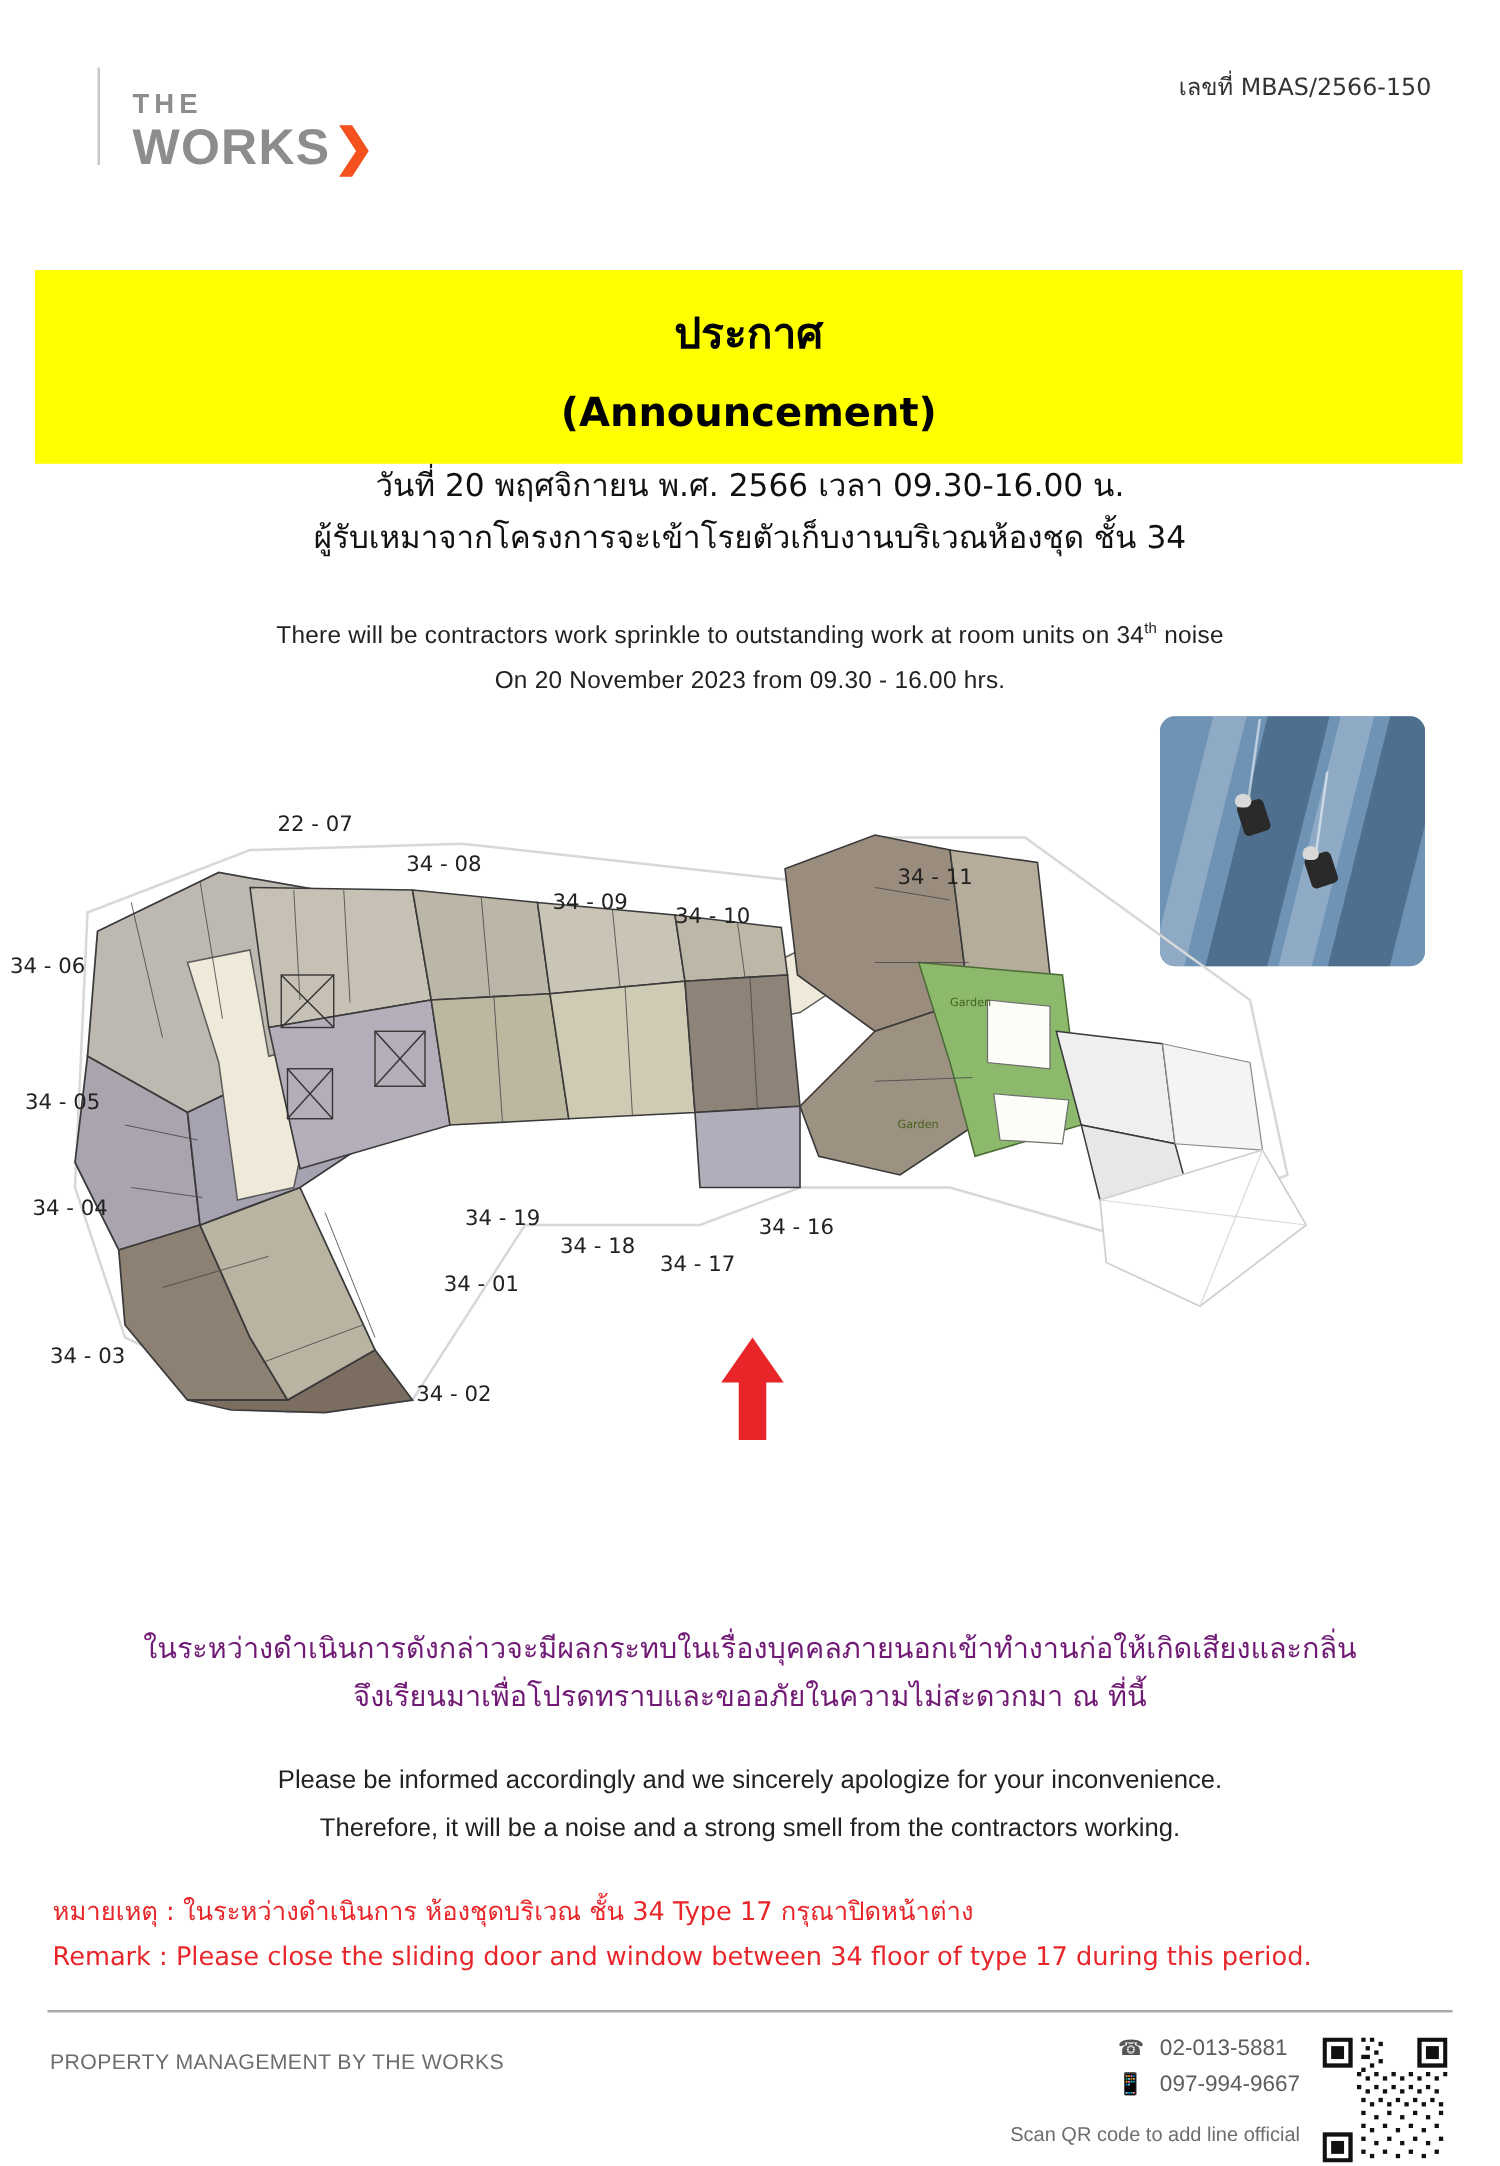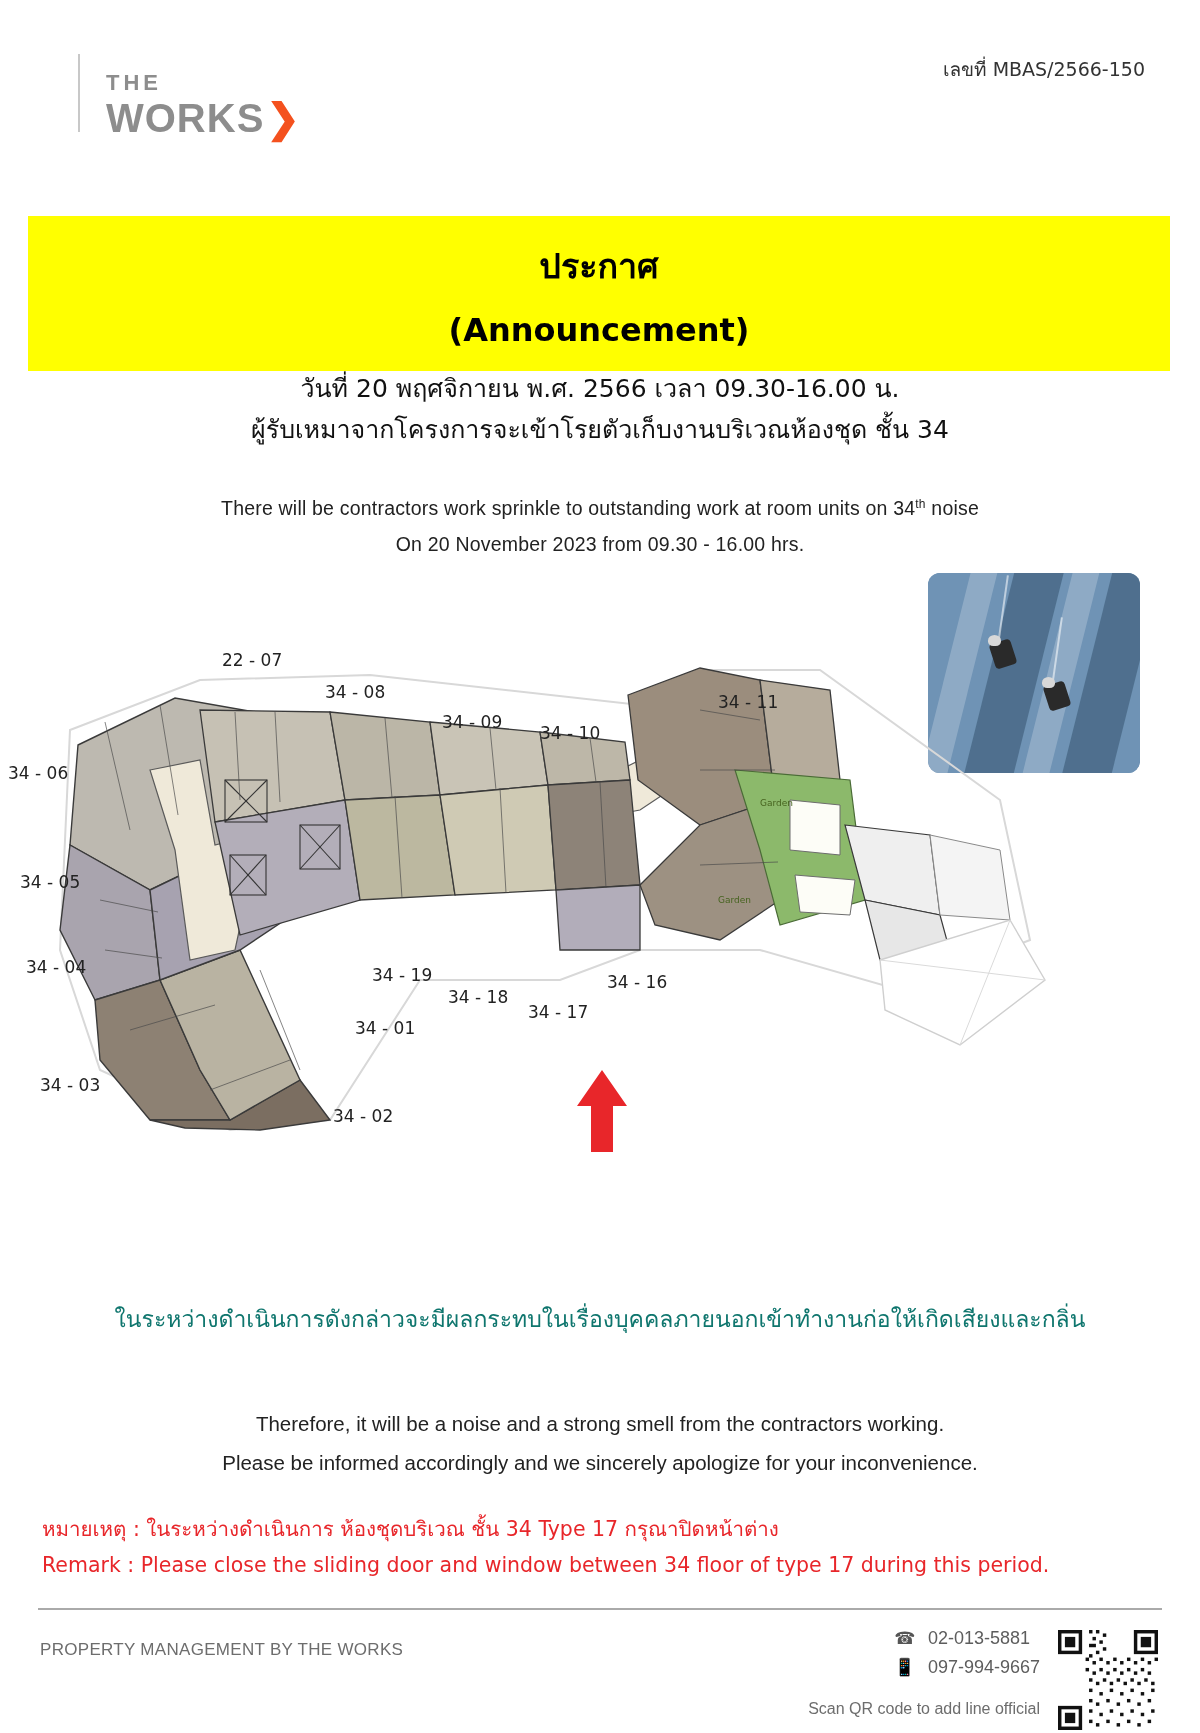--- a/index.html
+++ b/index.html
@@ -245,21 +245,21 @@
 
   
   .thai-foot {
     position: absolute;
     top: 1300px;
     left: 0; right: 0;
     text-align: center;
   }
   .thai-foot div {
     font-size: 23px;
-    color: #0f766e;
+    color: #701a75;
     font-family: "DejaVu Sans", sans-serif;
     line-height: 1.7;
   }
   .eng-foot {
     position: absolute;
     top: 1405px;
     left: 0; right: 0;
     text-align: center;
   }
   .eng-foot div {
@@ -487,25 +487,26 @@
   <div class="fp-label" style="left:760px; top:148px; font-size:9px; color:#46631f;">Garden</div>
   <div class="fp-label" style="left:718px; top:245px; font-size:9px; color:#46631f;">Garden</div>
 
   <svg class="red-arrow" viewBox="0 0 54 86">
     <polygon points="27,2 52,38 38,38 38,84 16,84 16,38 2,38" fill="#e8262a"></polygon>
   </svg>
 </div>
 
 <div class="thai-foot">
   <div>ในระหว่างดำเนินการดังกล่าวจะมีผลกระทบในเรื่องบุคคลภายนอกเข้าทำงานก่อให้เกิดเสียงและกลิ่น</div>
+  <div>จึงเรียนมาเพื่อโปรดทราบและขออภัยในความไม่สะดวกมา ณ ที่นี้</div>
 </div>
 
 <div class="eng-foot">
+  <div>Please be informed accordingly and we sincerely apologize for your inconvenience.</div>
   <div>Therefore, it will be a noise and a strong smell from the contractors working.</div>
-  <div>Please be informed accordingly and we sincerely apologize for your inconvenience.</div>
 </div>
 
 <div class="remark">
   <div>หมายเหตุ : ในระหว่างดำเนินการ ห้องชุดบริเวณ ชั้น 34  Type 17 กรุณาปิดหน้าต่าง</div>
   <div>Remark : Please close the sliding door and window between 34 floor of type 17 during this period.</div>
 </div>
 
 <div class="hr"></div>
 <div class="footer-left">PROPERTY MANAGEMENT BY THE WORKS</div>
 

